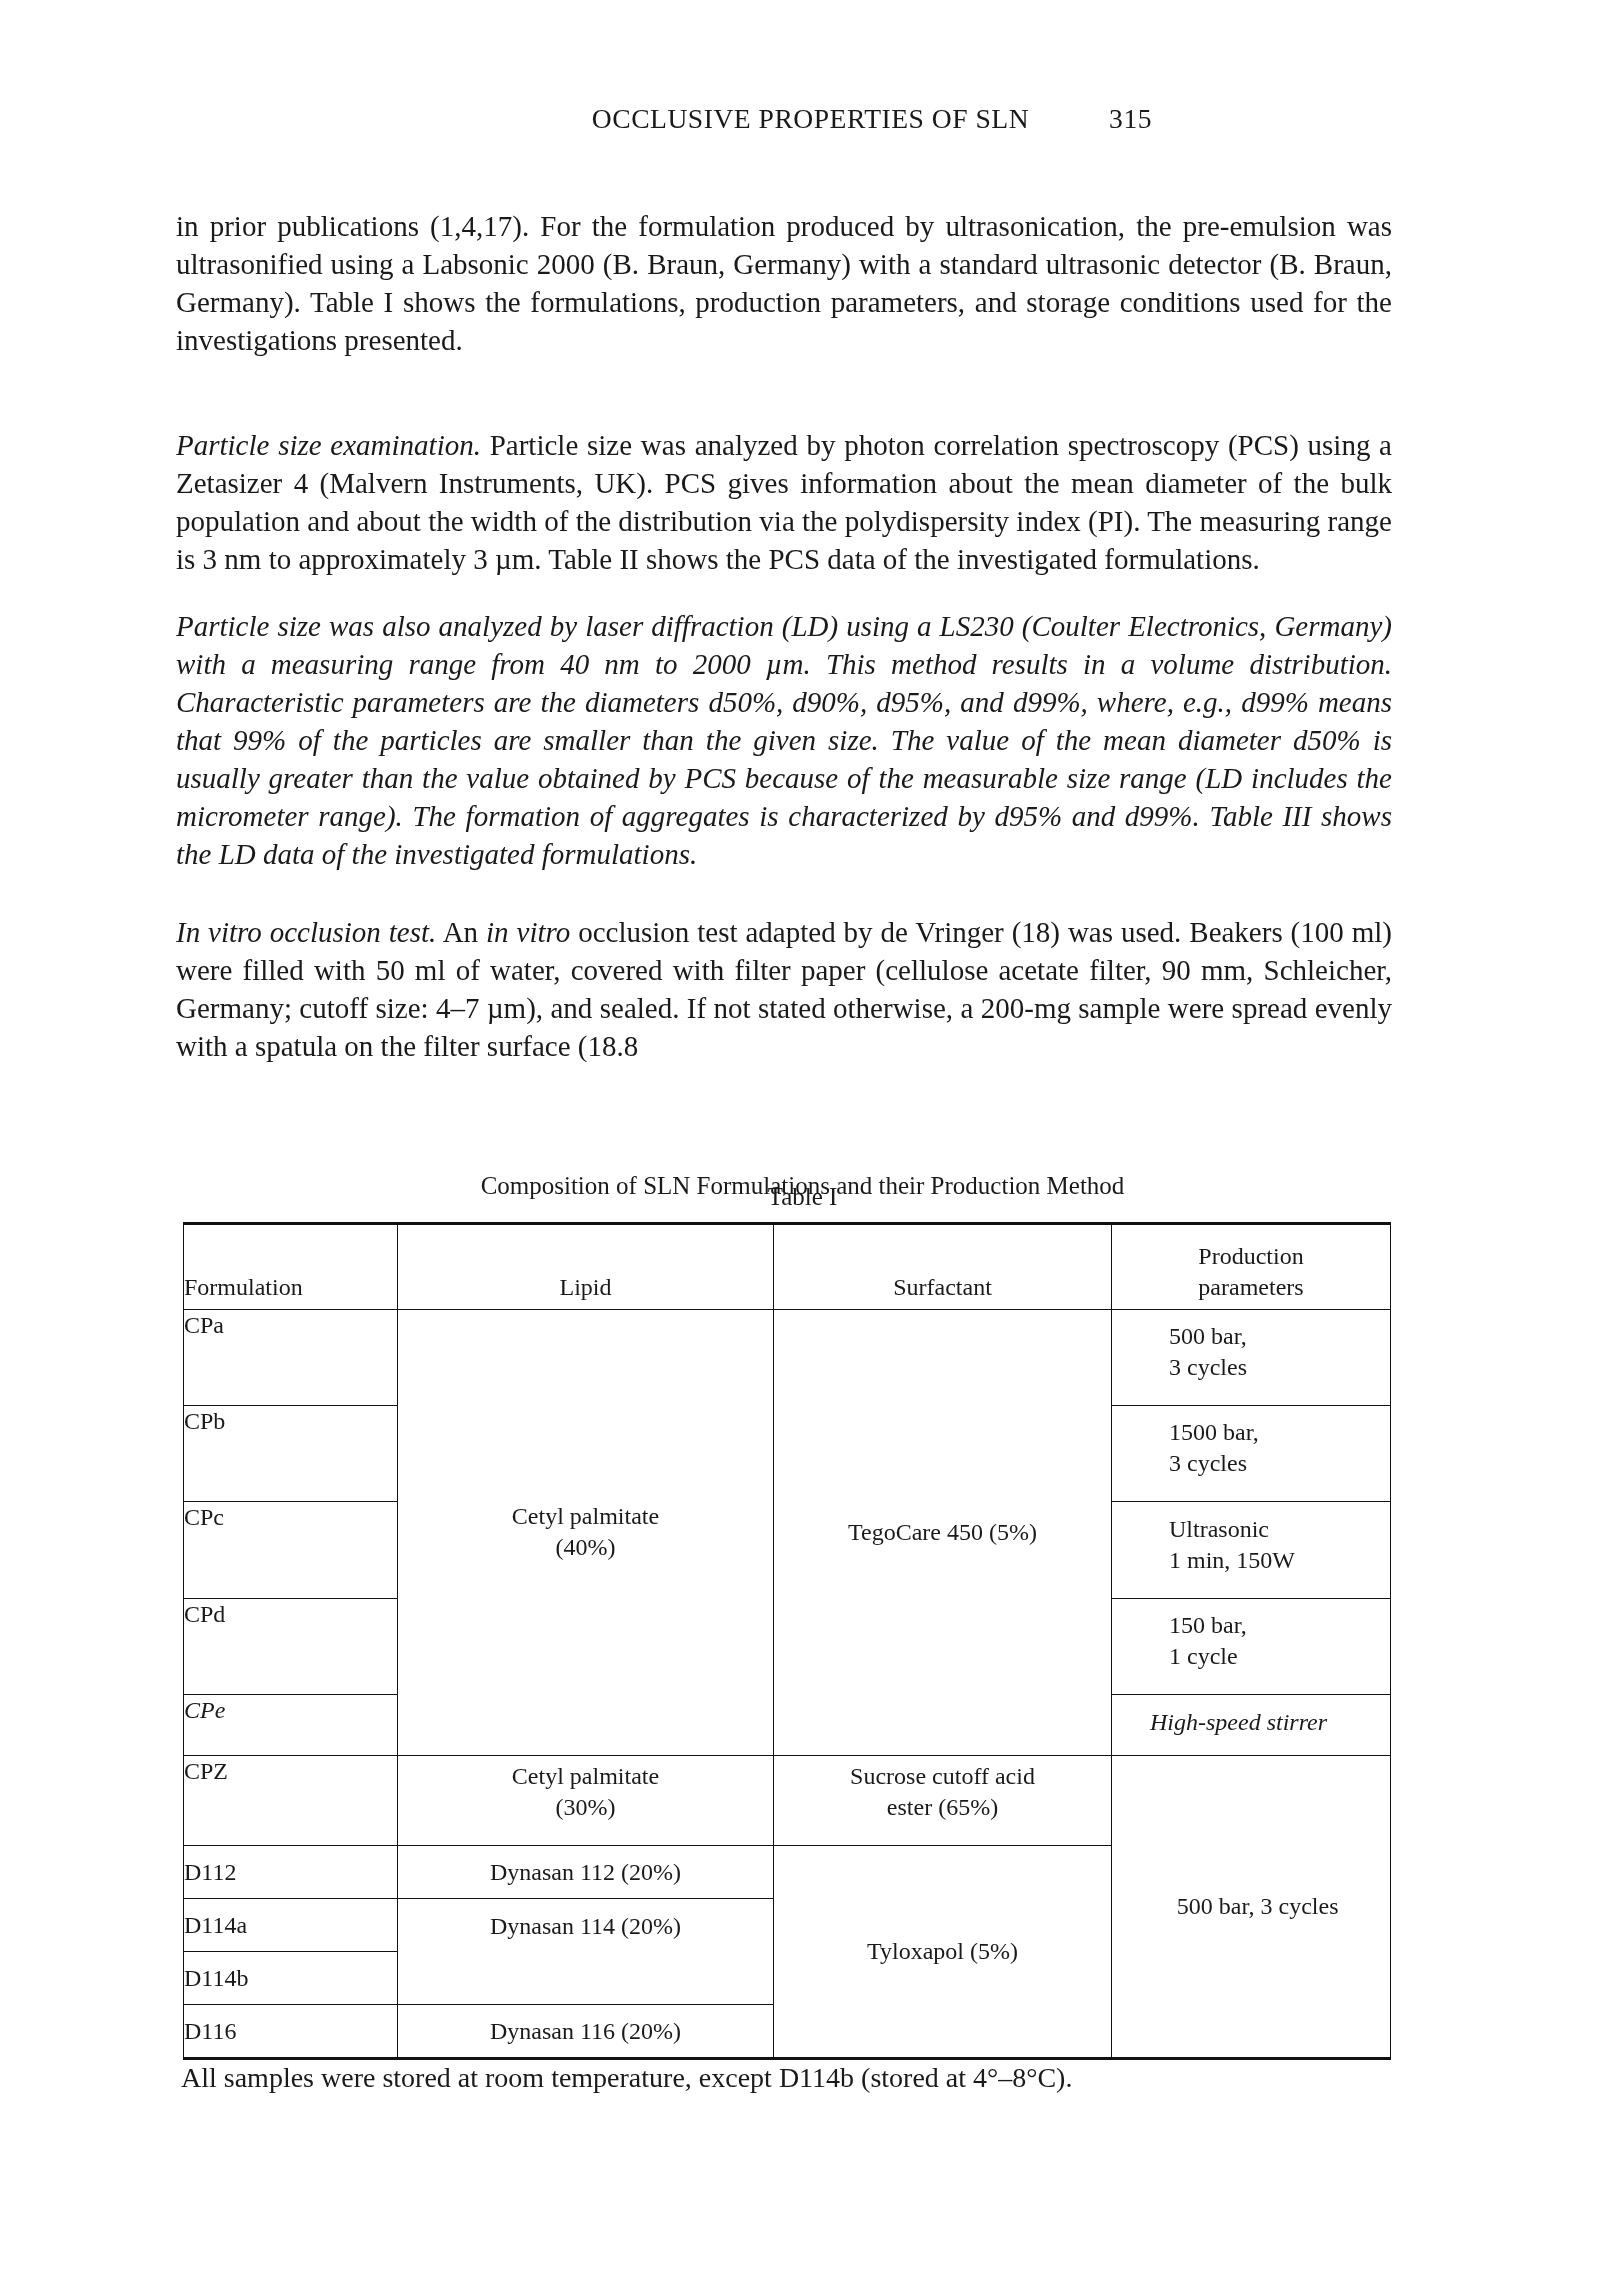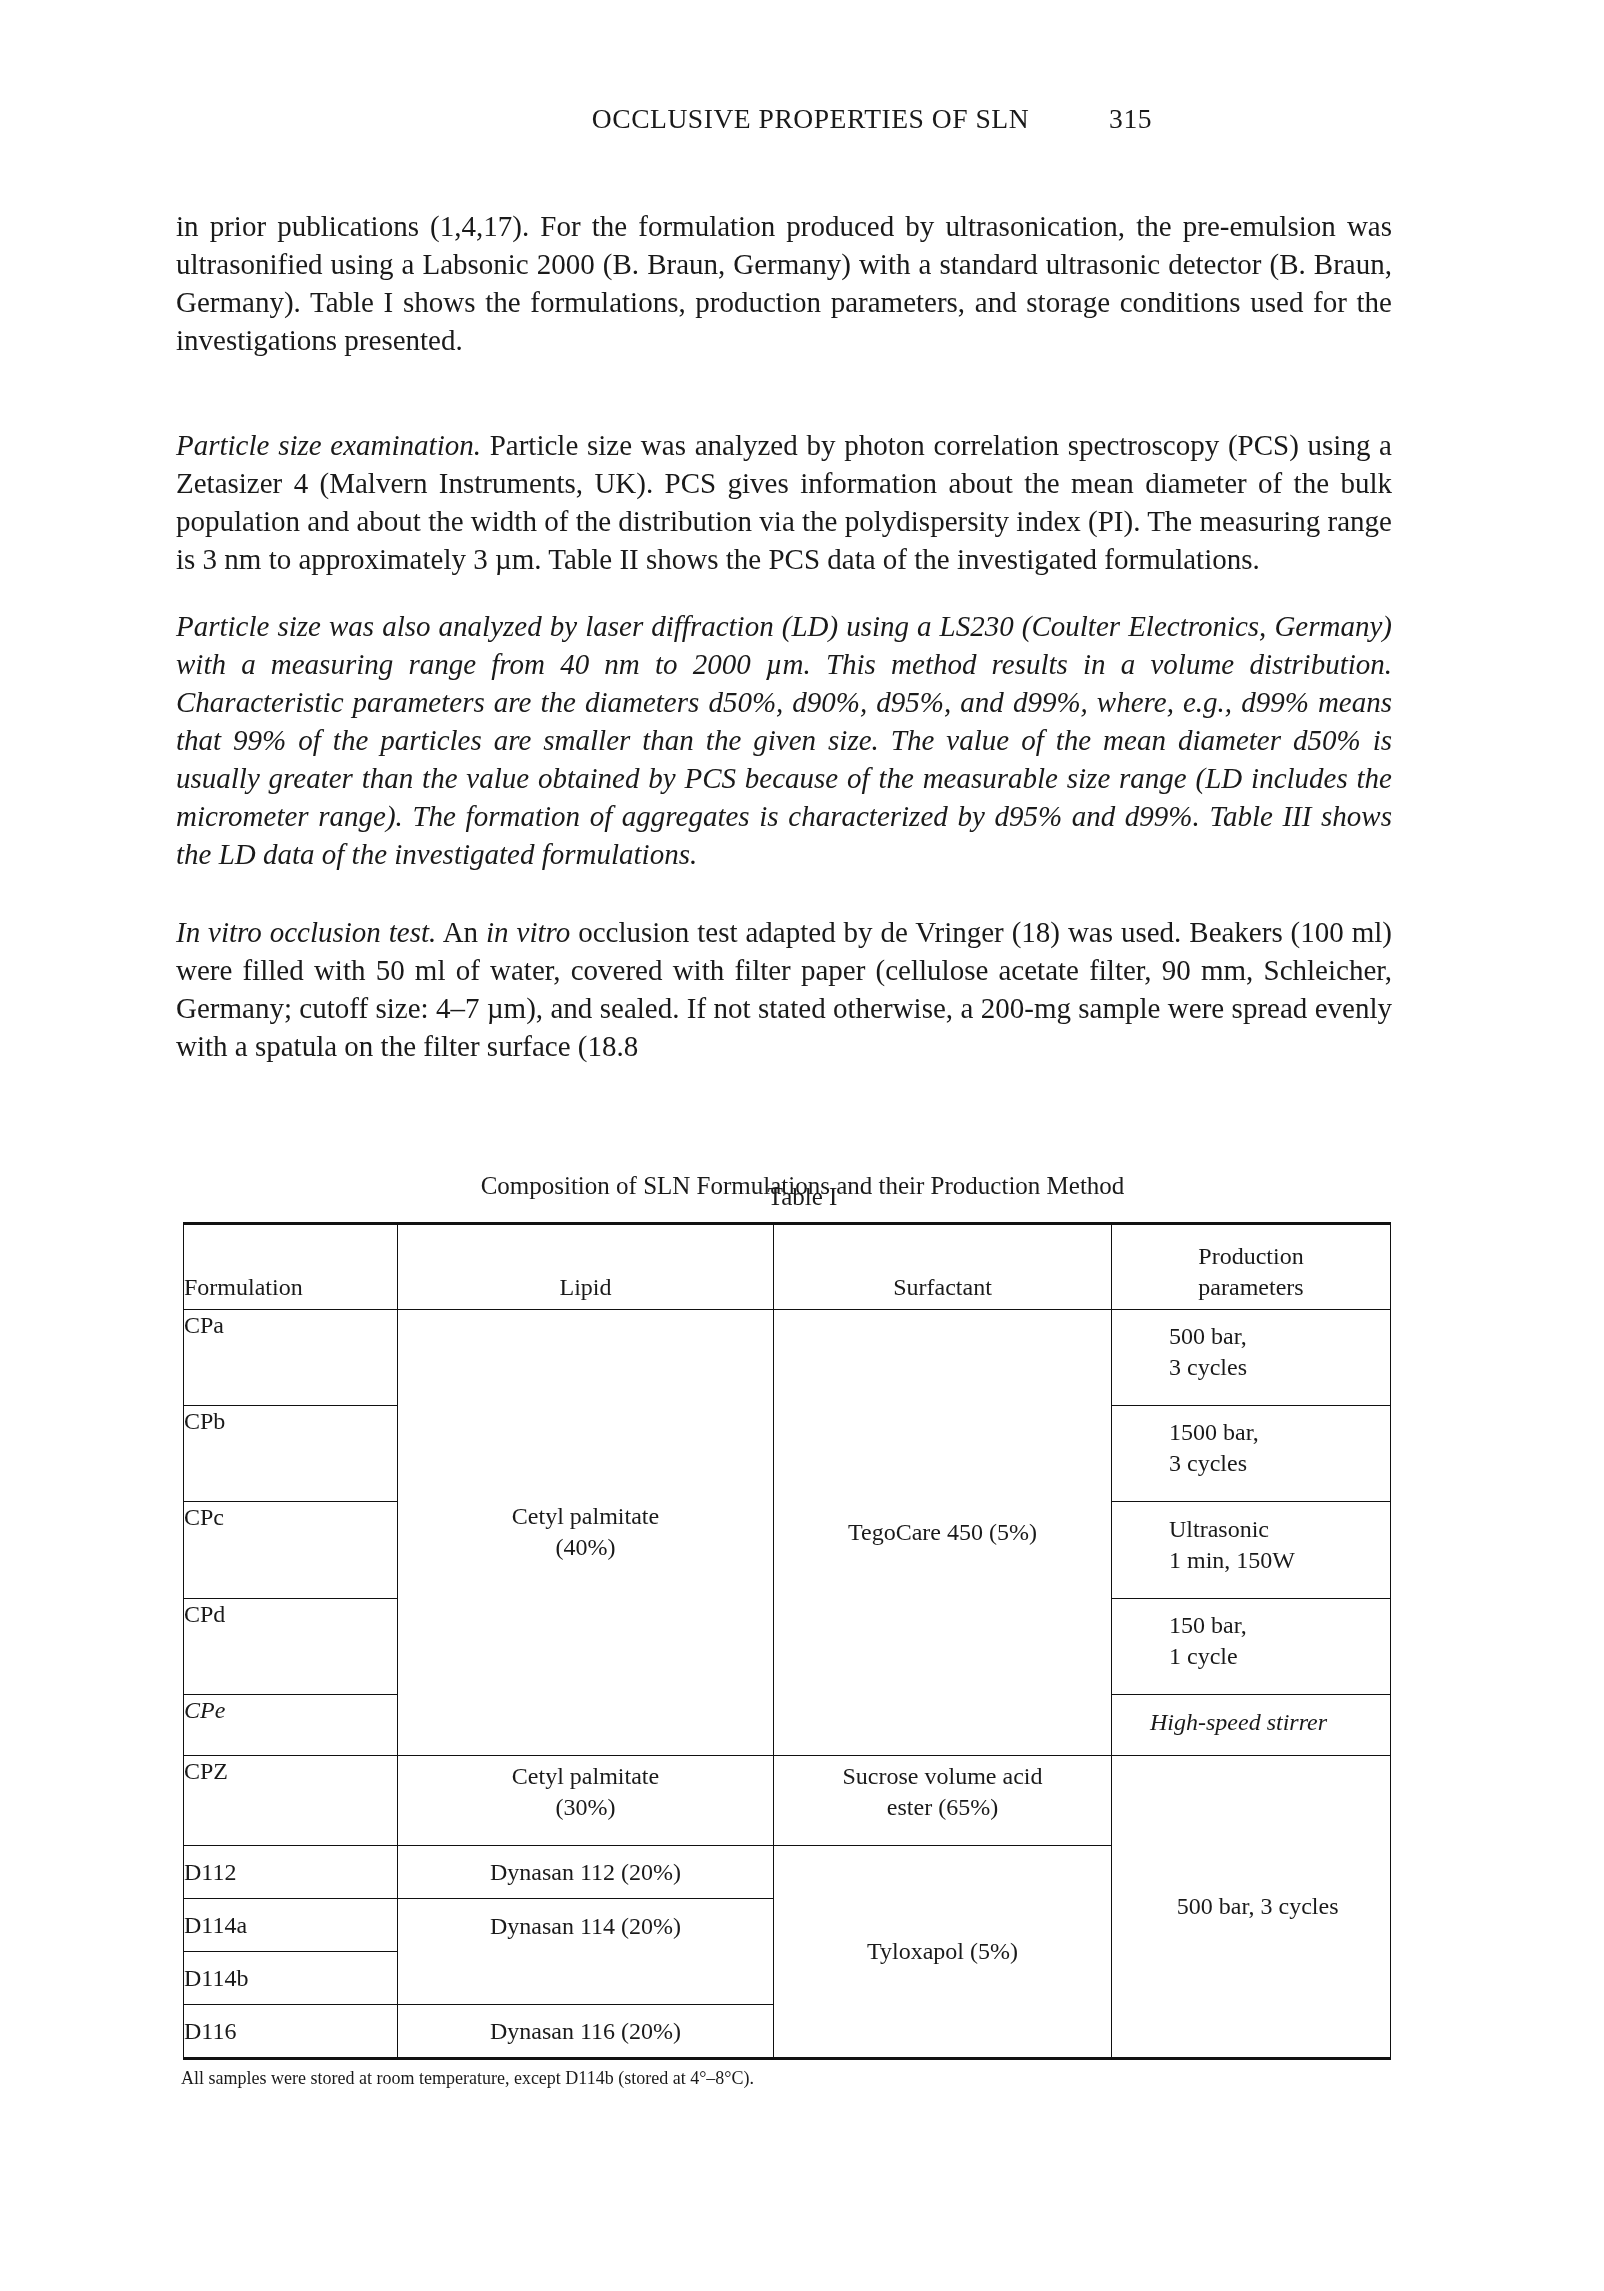--- a/index.html
+++ b/index.html
@@ -46,21 +46,21 @@
     table.tbl td.form { padding-left: 0; padding-top: 0; }
     table.tbl td.center { text-align: center; }
     table.tbl td.prod { padding-left: 57px; padding-top: 11.4px; }
     .r-cpa td, .r-cpb td, .r-cpc td, .r-cpd td { height: 84px; }
     .r-cpe td { height: 48px; font-style: italic; }
     .r-cpz td { height: 84px; }
     .r-d112 td, .r-d114a td, .r-d114b td, .r-d116 td { height: 52px; }
     .mid { vertical-align: middle !important; }
     .prod-merged { vertical-align: middle !important; text-align: center; padding-left: 19px !important; }
     .footnote {
-      position: absolute; top: 2062px; left: 181px; font-size: 18px; line-height: 32px;
+      position: absolute; top: 2062px; left: 181px; font-size: 28px; line-height: 32px;
     }
   </style>
 </head>
 <body>
 
 <div class="running-head">
   <span class="title">OCCLUSIVE PROPERTIES OF SLN</span>
   <span class="pageno">315</span>
 </div>
 
@@ -139,21 +139,21 @@
       <td class="form">CPe</td>
       <td class="prod" style="padding-left:38px">High-speed stirrer</td>
     </tr>
     <tr class="r-cpz">
       <td class="form">CPZ</td>
       <td class="center" style="padding-top:5.7px">
         <span>Cetyl palmitate</span><br>
         <span>(30%)</span>
       </td>
       <td class="center" style="padding-top:5.7px">
-        <span>Sucrose volume acid</span><br>
+        <span>Sucrose cutoff acid</span><br>
         <span>ester (65%)</span>
       </td>
       <td class="prod-merged" rowspan="5">500 bar, 3 cycles</td>
     </tr>
     <tr class="r-d112">
       <td class="form mid">D112</td>
       <td class="center mid">Dynasan 112 (20%)</td>
       <td class="center mid" rowspan="4">Tyloxapol (5%)</td>
     </tr>
     <tr class="r-d114a">

